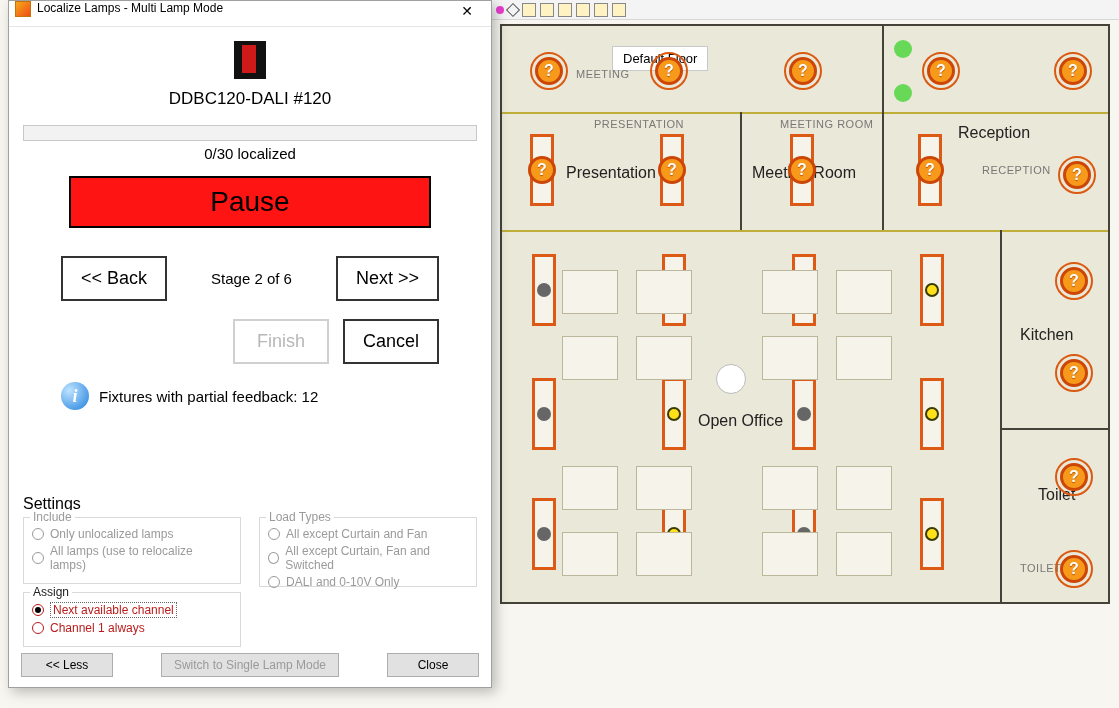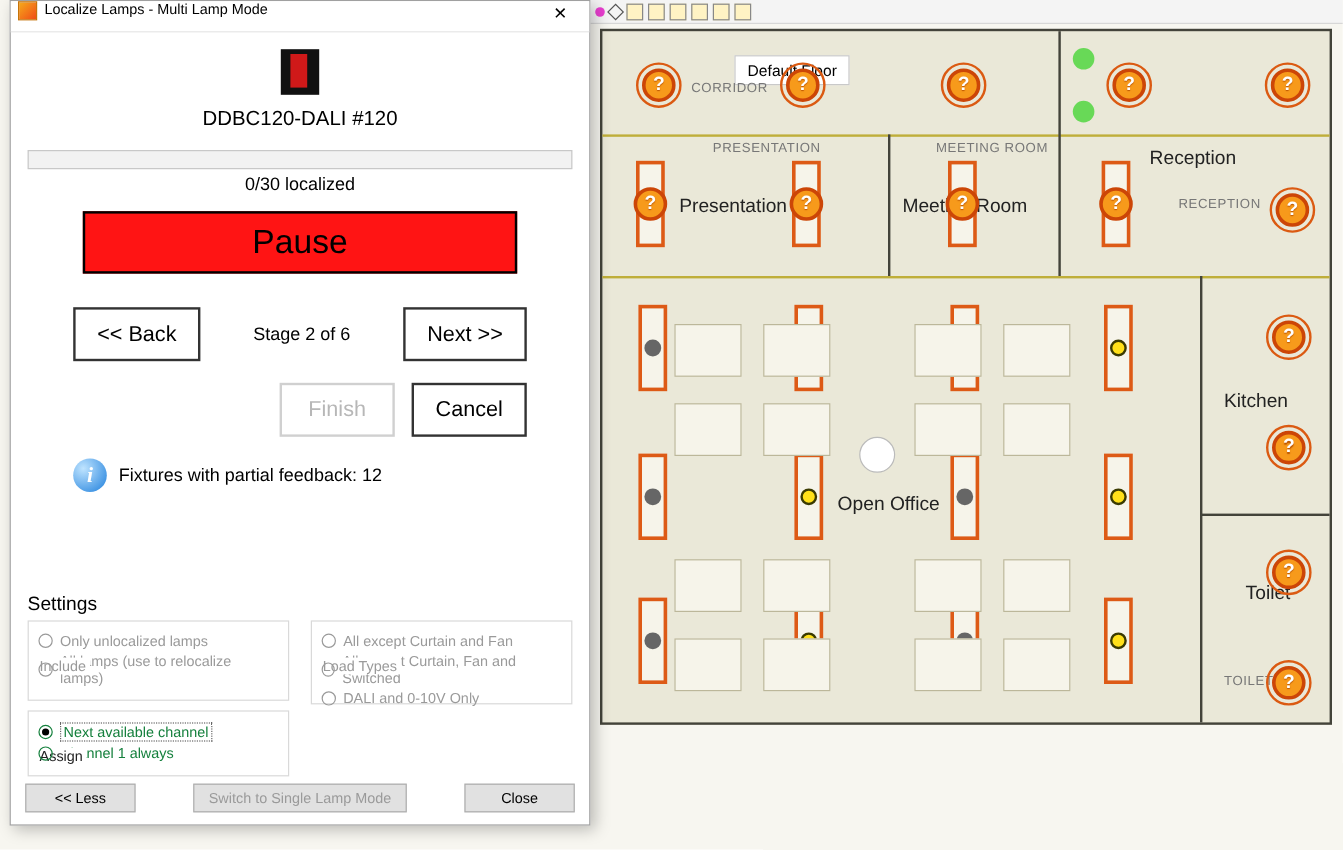--- a/index.html
+++ b/index.html
@@ -62,28 +62,28 @@
 
 .fin-row { display:flex; justify-content:flex-end; gap:14px; margin:18px 52px 0; }
 .fin-row .btn { min-width:96px; text-align:center; }
 
 .feedback { margin:18px 52px 0; display:flex; align-items:center; gap:10px; font-size:15px; }
 .info-ico { width:28px;height:28px;border-radius:50%;background:radial-gradient(circle at 30% 30%,#bfe4ff,#1e7fdc); display:flex;align-items:center;justify-content:center; color:#fff; font-weight:bold; font-family:Georgia,serif; font-style:italic; font-size:18px;}
 
 .settings-block { position:absolute; left:14px; right:14px; top:494px; }
 .settings-block h4 { margin:0 0 4px; font-weight:normal; font-size:16px; }
 .fieldset { border:1px solid #d9d9d9; padding:6px 8px 8px; font-size:12px; color:#9a9a9a; position:relative; }
-.fieldset .legend { position:absolute; top:-8px; left:6px; background:#fff; padding:0 3px;margin-top:38px; }
+.fieldset .legend { position:absolute; top:-8px; left:6px; background:#fff; padding:0 3px; }
 .fs-row { display:flex; align-items:center; gap:6px; margin:3px 0; }
 .radio { width:12px;height:12px;border-radius:50%;border:1px solid currentColor; position:relative; }
 .radio.on:after{content:"";position:absolute;inset:2px;border-radius:50%;background:#000;}
 .row-cols { display:flex; gap:18px; }
 .row-cols > div { flex:1; }
 .assign-box { margin-top:8px; color:#222; }
-.assign-box .fs-row { color:#15803d; }
+.assign-box .fs-row { color:#b91c1c; }
 
 .footer { position:absolute; left:12px; right:12px; bottom:10px; display:flex; align-items:center; }
 .ft-btn { width:92px; height:24px; border:1px solid #adadad; background:#e1e1e1; font-size:12px; display:flex; align-items:center; justify-content:center; }
 .ft-btn.wide { width:178px; color:#9a9a9a; }
 .spacer{flex:1;}
 </style>
 </head>
 <body>
 
 <div class="bg"></div>
@@ -94,21 +94,21 @@
   <span class="tb-ico"></span>
   <span class="tb-ico"></span>
   <span class="tb-ico"></span>
   <span class="tb-ico"></span>
   <span class="tb-ico"></span>
 </div>
 
 <div class="floorplan">
   <div class="floor-label">Default Floor</div>
 
-  <div class="zone-small" style="left:74px; top:42px;">CORRIDOR</div>
+  <div class="zone-small" style="left:74px; top:42px;">MEETING</div>
   <div class="zone-small" style="left:92px; top:92px;">PRESENTATION</div>
   <div class="zone-small" style="left:278px; top:92px;">MEETING ROOM</div>
   <div class="zone-small" style="left:480px; top:138px;">RECEPTION</div>
   <div class="zone-small" style="left:518px; top:536px;">TOILETS</div>
 
   <div class="room-label" style="left:64px; top:138px;">Presentation</div>
   <div class="room-label" style="left:250px; top:138px;">Meeting Room</div>
   <div class="room-label" style="left:456px; top:98px;">Reception</div>
   <div class="room-label" style="left:518px; top:300px;">Kitchen</div>
   <div class="room-label" style="left:196px; top:386px;">Open Office</div>

